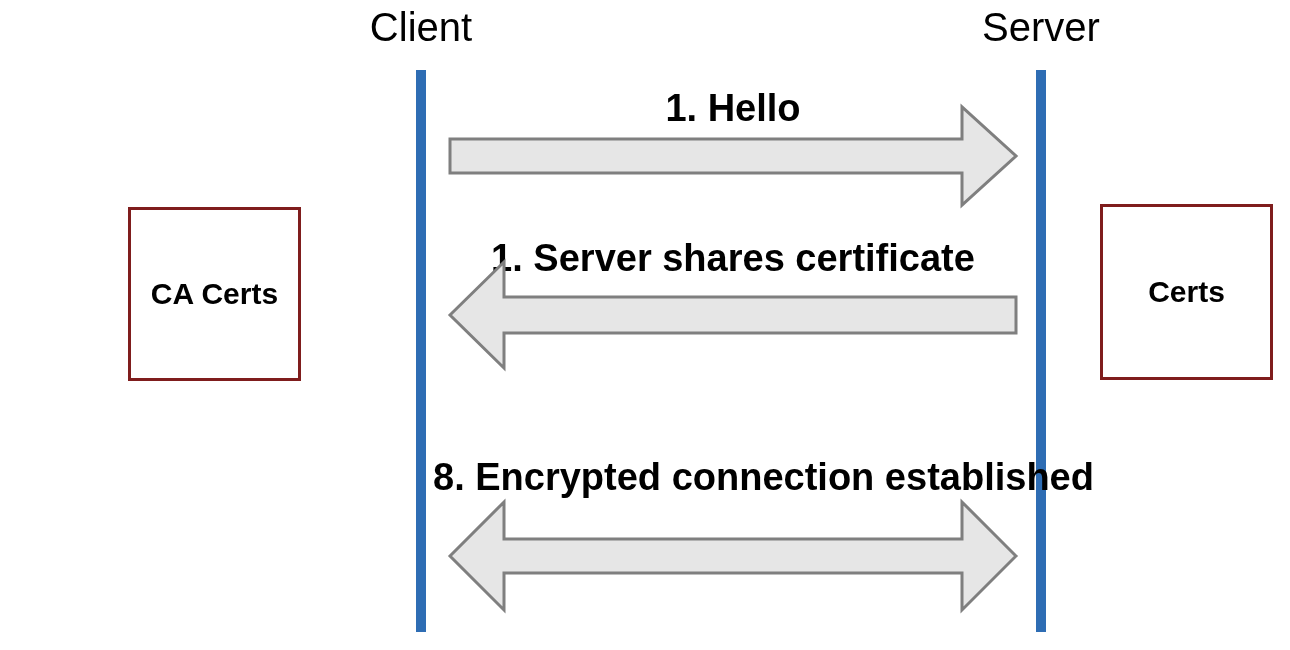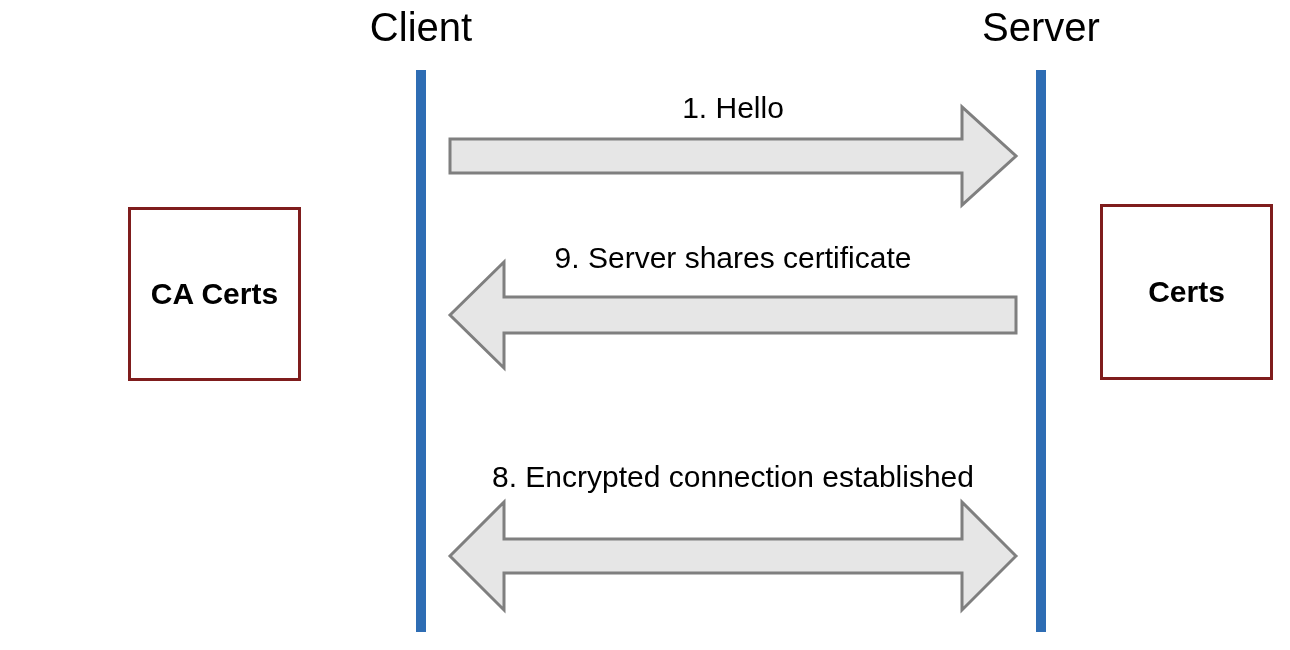--- a/index.html
+++ b/index.html
@@ -62,25 +62,26 @@
   }
   .arrow-shape {
     fill: #E6E6E6;
     stroke: #7F7F7F;
     stroke-width: 3;
     stroke-linejoin: miter;
   }
 
   .step-label {
     position: absolute;
-    font-size: 30px;
+    font-size: 38px;
     line-height: 36px;
     text-align: center;
     color: #000000;
     white-space: nowrap;
+    font-weight: bold;
   }
   #label-step1 { left: 583px; top: 90px;  width: 300px; }
   #label-step2 { left: 483px; top: 240px; width: 500px; }
   #label-step4 { left: 433px; top: 459px; width: 600px; }
 
   #label-step3 {
     position: absolute;
     left: 10px;
     top: 399px;
     width: 400px;
@@ -108,21 +109,21 @@
 
   <div class="entity-box" id="box-cert">
     <span class="entity-label">Certs</span>
   </div>
 
   <div class="step-label" id="label-step1">1. Hello</div>
   <svg class="arrow-svg" id="arrow-step1" style="left:448px; top:105px;" width="570" height="102" viewBox="0 0 570 102">
     <polygon class="arrow-shape" points="2,34 514,34 514,2 568,51 514,100 514,68 2,68"></polygon>
   </svg>
 
-  <div class="step-label" id="label-step2">9. Server shares certificate</div>
+  <div class="step-label" id="label-step2">1. Server shares certificate</div>
   <svg class="arrow-svg" id="arrow-step2" style="left:448px; top:260px;" width="570" height="110" viewBox="0 0 570 110">
     <polygon class="arrow-shape" points="2,55 56,2 56,37 568,37 568,73 56,73 56,108"></polygon>
   </svg>
 
 
   <div class="step-label" id="label-step4">8. Encrypted connection established</div>
   <svg class="arrow-svg" id="arrow-step4" style="left:448px; top:500px;" width="570" height="112" viewBox="0 0 570 112">
     <polygon class="arrow-shape" points="2,56 56,2 56,39 514,39 514,2 568,56 514,110 514,73 56,73 56,110"></polygon>
   </svg>
 

